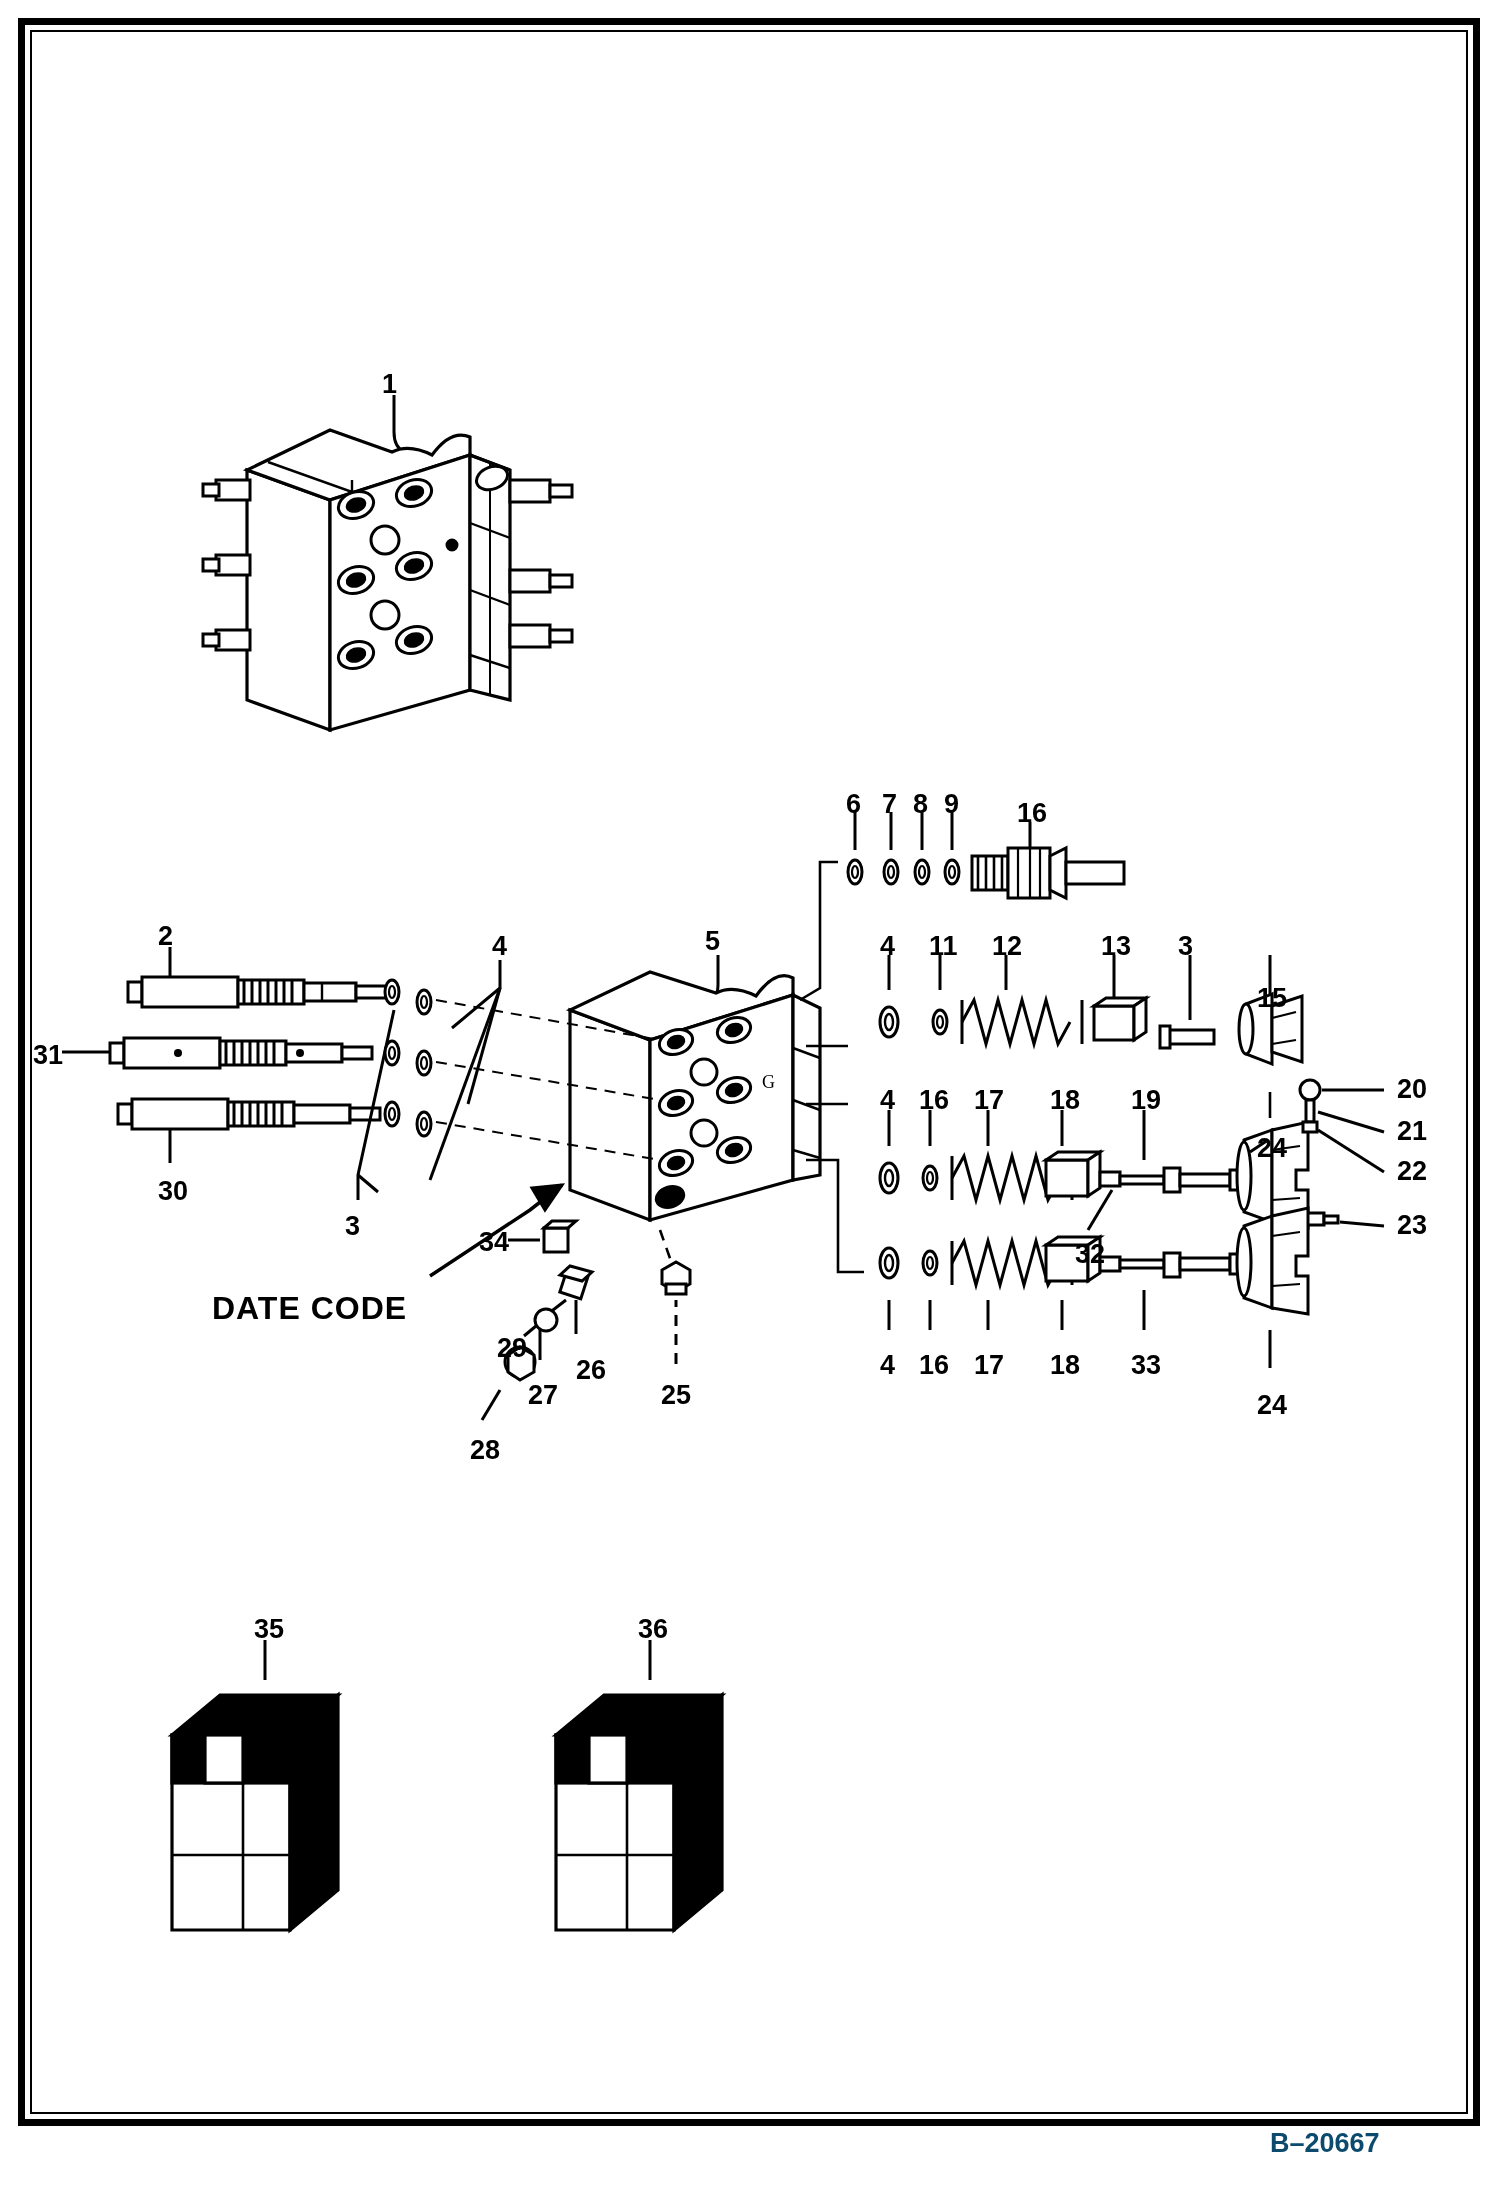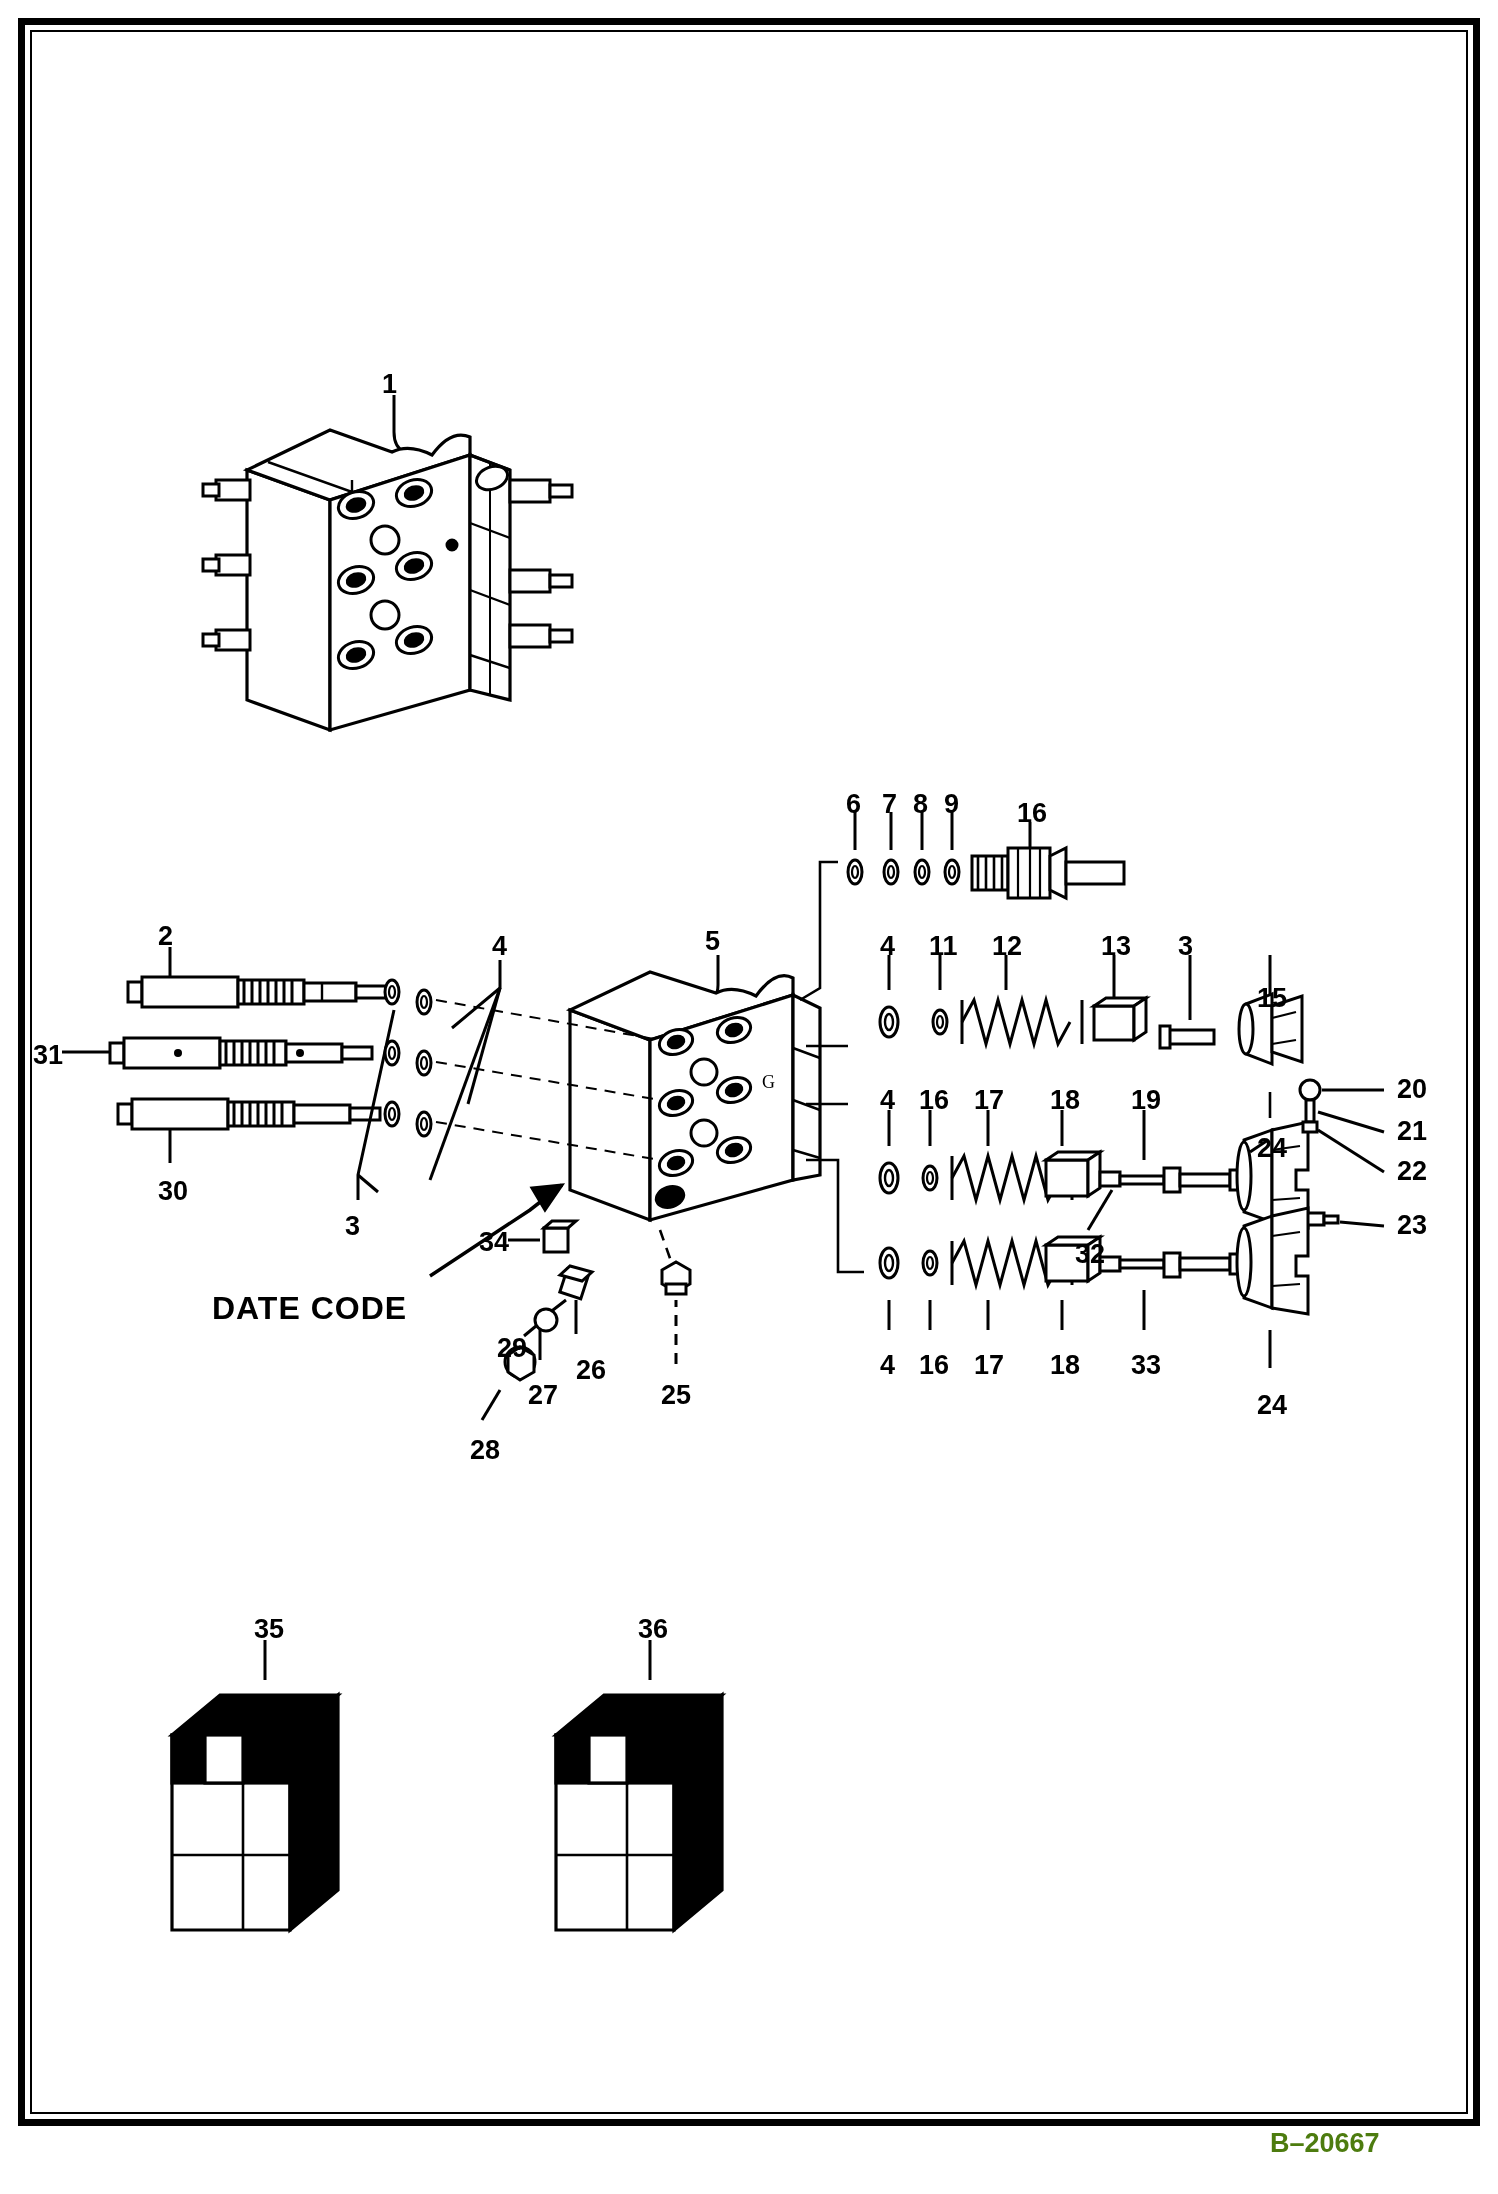--- a/index.html
+++ b/index.html
@@ -59,21 +59,21 @@
     font-size: 32px;
     letter-spacing: 1px;
     color: #000;
     white-space: nowrap;
   }
   .docnum {
     position: absolute;
     font-family: "Liberation Sans", sans-serif;
     font-weight: bold;
     font-size: 27px;
-    color: #4d7c0f;
+    color: #0c4a6e;
     white-space: nowrap;
   }
 </style>
 </head>
 <body>
 
 <div id="page">
 
   <div class="page-frame"></div>
   <div class="page-frame-inner"></div>

